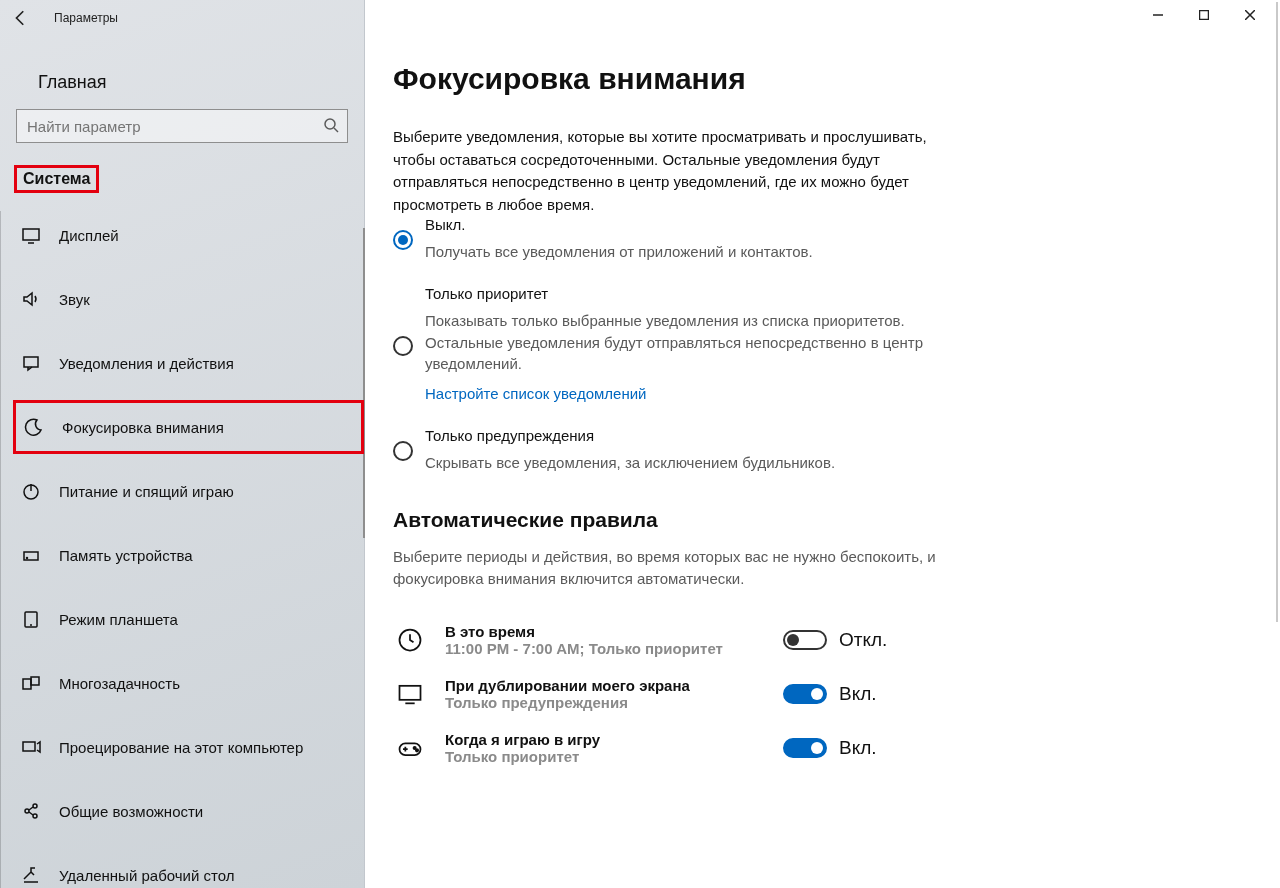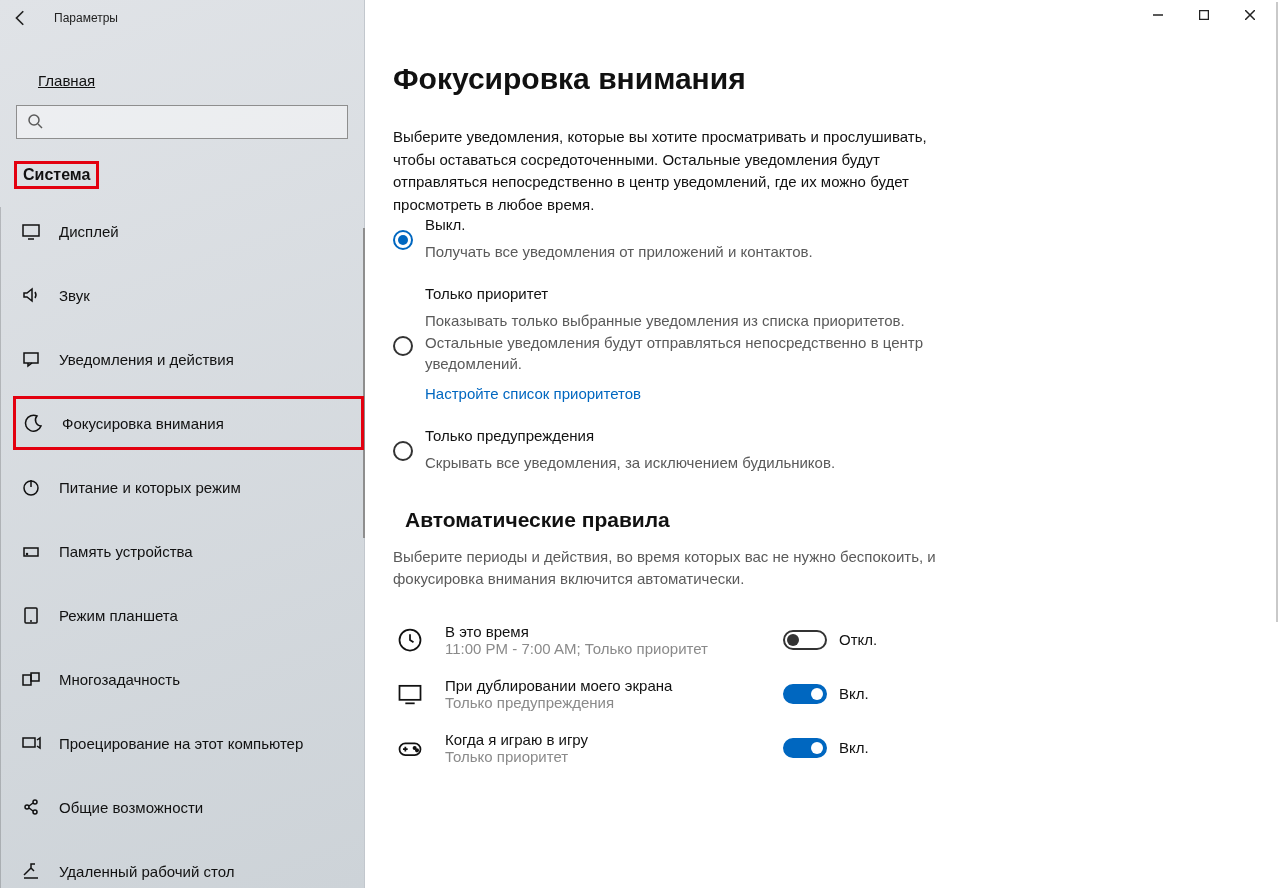--- a/index.html
+++ b/index.html
@@ -41,24 +41,23 @@
 .back-arrow { width: 18px; height: 18px; display: flex; align-items: center; justify-content: center; cursor: default; }
 .titlebar-right { display: flex; pointer-events: auto;}
 .win-btn { width: 46px; height: 30px; display: flex; align-items: center; justify-content: center; cursor: default; }
 .win-btn svg { width: 10px; height: 10px; }
 
 
 .side-inner { padding-top: 60px; }
 .home-row {
   display: flex; align-items: center; gap: 18px;
   padding: 12px 20px;
-  font-size: 15px;
+  font-size: 18px;
   color: #111;
   cursor: default;
-  text-decoration: underline;
 }
 .search-wrap { padding: 4px 16px 8px 16px; }
 .search-box {
   width: 100%; height: 34px;
   border: 1px solid #8e8e8e;
   background: rgba(255,255,255,0.45);
   display: flex; align-items: center;
   padding: 0 8px 0 10px;
   font-size: 15px; color: #5a5a5a;
 }
@@ -83,21 +82,21 @@
 }
 .nav-item .ic { width:20px; height:20px; display:flex; align-items:center; justify-content:center; color:#111; }
 .nav-highlight { border: 3px solid #e3000f; margin:-3px 0 -3px 12px; padding: 14px 16px 14px 8px; }
 .scroll-indicator {
   position:absolute; top:228px; right:-1px; width:2px; height:310px; background:#8e8e8e;
 }
 
 
 .content-inner { padding-top: 62px; max-width: 620px; }
 h1 { font-size: 30px; font-weight: 600; color:#111; margin-bottom: 30px; }
-h2 { font-size: 21px; font-weight: 600; color:#111; margin: 34px 12px 14px; }
+h2 { font-size: 21px; font-weight: 600; color:#111; margin: 34px 0 14px; }
 .intro { font-size: 15px; color:#111; line-height: 1.5; max-width: 560px; }
 .subintro { font-size: 15px; color:#5a5a5a; line-height:1.5; margin-bottom: 32px; max-width:560px;}
 
 
 .radio-opt { display:flex; gap:12px; margin-bottom: 22px; align-items:center; }
 .radio-circle {
   width:20px; height:20px; border:2px solid #333; border-radius:50%;
   display:flex; align-items:center; justify-content:center; flex-shrink:0;
   margin-top:2px;
 }
@@ -107,35 +106,35 @@
 .radio-title { font-size:15px; color:#111; }
 .radio-desc { font-size:15px; color:#5a5a5a; line-height:1.45; margin-top:8px; max-width:520px; }
 .link { color:#0067c0; cursor:pointer; }
 
 
 .rule {
   display:flex; align-items:center; gap:18px;
   margin-bottom: 20px;
 }
 .rule .ric { width:34px; height:34px; display:flex; align-items:center; justify-content:center; color:#111; flex-shrink:0; }
-.rule-body { width: 320px; }
+.rule-body { width: 320px; font-weight: bold; }
 .rule-title { font-size:15px; color:#111; }
 .rule-sub { font-size:15px; color:#8a8a8a; }
 .toggle-wrap { display:flex; align-items:center; gap:12px; }
 .toggle {
   width:44px; height:20px; border:2px solid #333; border-radius:12px;
   position:relative; background:#fff;
 }
 .toggle .knob {
   position:absolute; top:2px; left:2px; width:12px; height:12px;
   background:#333; border-radius:50%;
 }
 .toggle.on { background:#0067c0; border-color:#0067c0; }
 .toggle.on .knob { left:auto; right:2px; background:#fff; }
-.toggle-label { font-size:15px; color:#111; }
+.toggle-label { font-size:19px; color:#111; }
 
 .content-scroll {
   position:absolute; top:2px; right:2px; width:2px; height:620px; background:#c9c9c9;
 }
 
 
 svg { stroke: currentColor; fill:none; stroke-width:1.5; }
 
 </style>
 </head>
@@ -178,20 +177,21 @@
         <span class="ic">
           <svg viewBox="0 0 20 20">
               <path d="M3 9 L10 3 L17 9 M5 8 V17 H15 V8"></path>
             </svg>
         </span>
         <span>Главная</span>
       </div>
 
       <div class="search-wrap">
         <div class="search-box">
+          <input type="text" placeholder="Найти параметр" style="">
           <span>
             <svg width="16" height="16" viewBox="0 0 16 16">
                 <circle cx="7" cy="7" r="5"></circle>
                 <path d="M11 11 L15 15"></path>
               </svg>
           </span>
         </div>
       </div>
 
       <span class="category red-box">Система</span>
@@ -232,21 +232,21 @@
             </span>
           <span>Фокусировка внимания</span>
         </div>
         <div class="nav-item">
           <span class="ic">
               <svg viewBox="0 0 20 20">
                 <circle cx="10" cy="11" r="7"></circle>
                 <path d="M10 3 V10"></path>
               </svg>
             </span>
-          <span>Питание и которых режим</span>
+          <span>Питание и спящий играю</span>
         </div>
         <div class="nav-item">
           <span class="ic">
               <svg viewBox="0 0 20 20">
                 <rect x="3" y="7" width="14" height="8"></rect>
                 <circle cx="6" cy="13" r="0.5" fill="currentColor"></circle>
               </svg>
             </span>
           <span>Память устройства</span>
         </div>
@@ -322,21 +322,21 @@
           <div class="radio-title">Выкл.</div>
           <div class="radio-desc">Получать все уведомления от приложений и контактов.</div>
         </div>
       </div>
 
       <div class="radio-opt">
         <span class="radio-circle"></span>
         <div class="radio-body">
           <div class="radio-title">Только приоритет</div>
           <div class="radio-desc">Показывать только выбранные уведомления из списка приоритетов. Остальные уведомления будут отправляться непосредственно в центр уведомлений.</div>
-          <div class="radio-desc"><span class="link">Настройте список приоритетов</span></div>
+          <div class="radio-desc"><span class="link">Настройте список уведомлений</span></div>
         </div>
       </div>
 
       <div class="radio-opt">
         <span class="radio-circle"></span>
         <div class="radio-body">
           <div class="radio-title">Только предупреждения</div>
           <div class="radio-desc">Скрывать все уведомления, за исключением будильников.</div>
         </div>
       </div>

